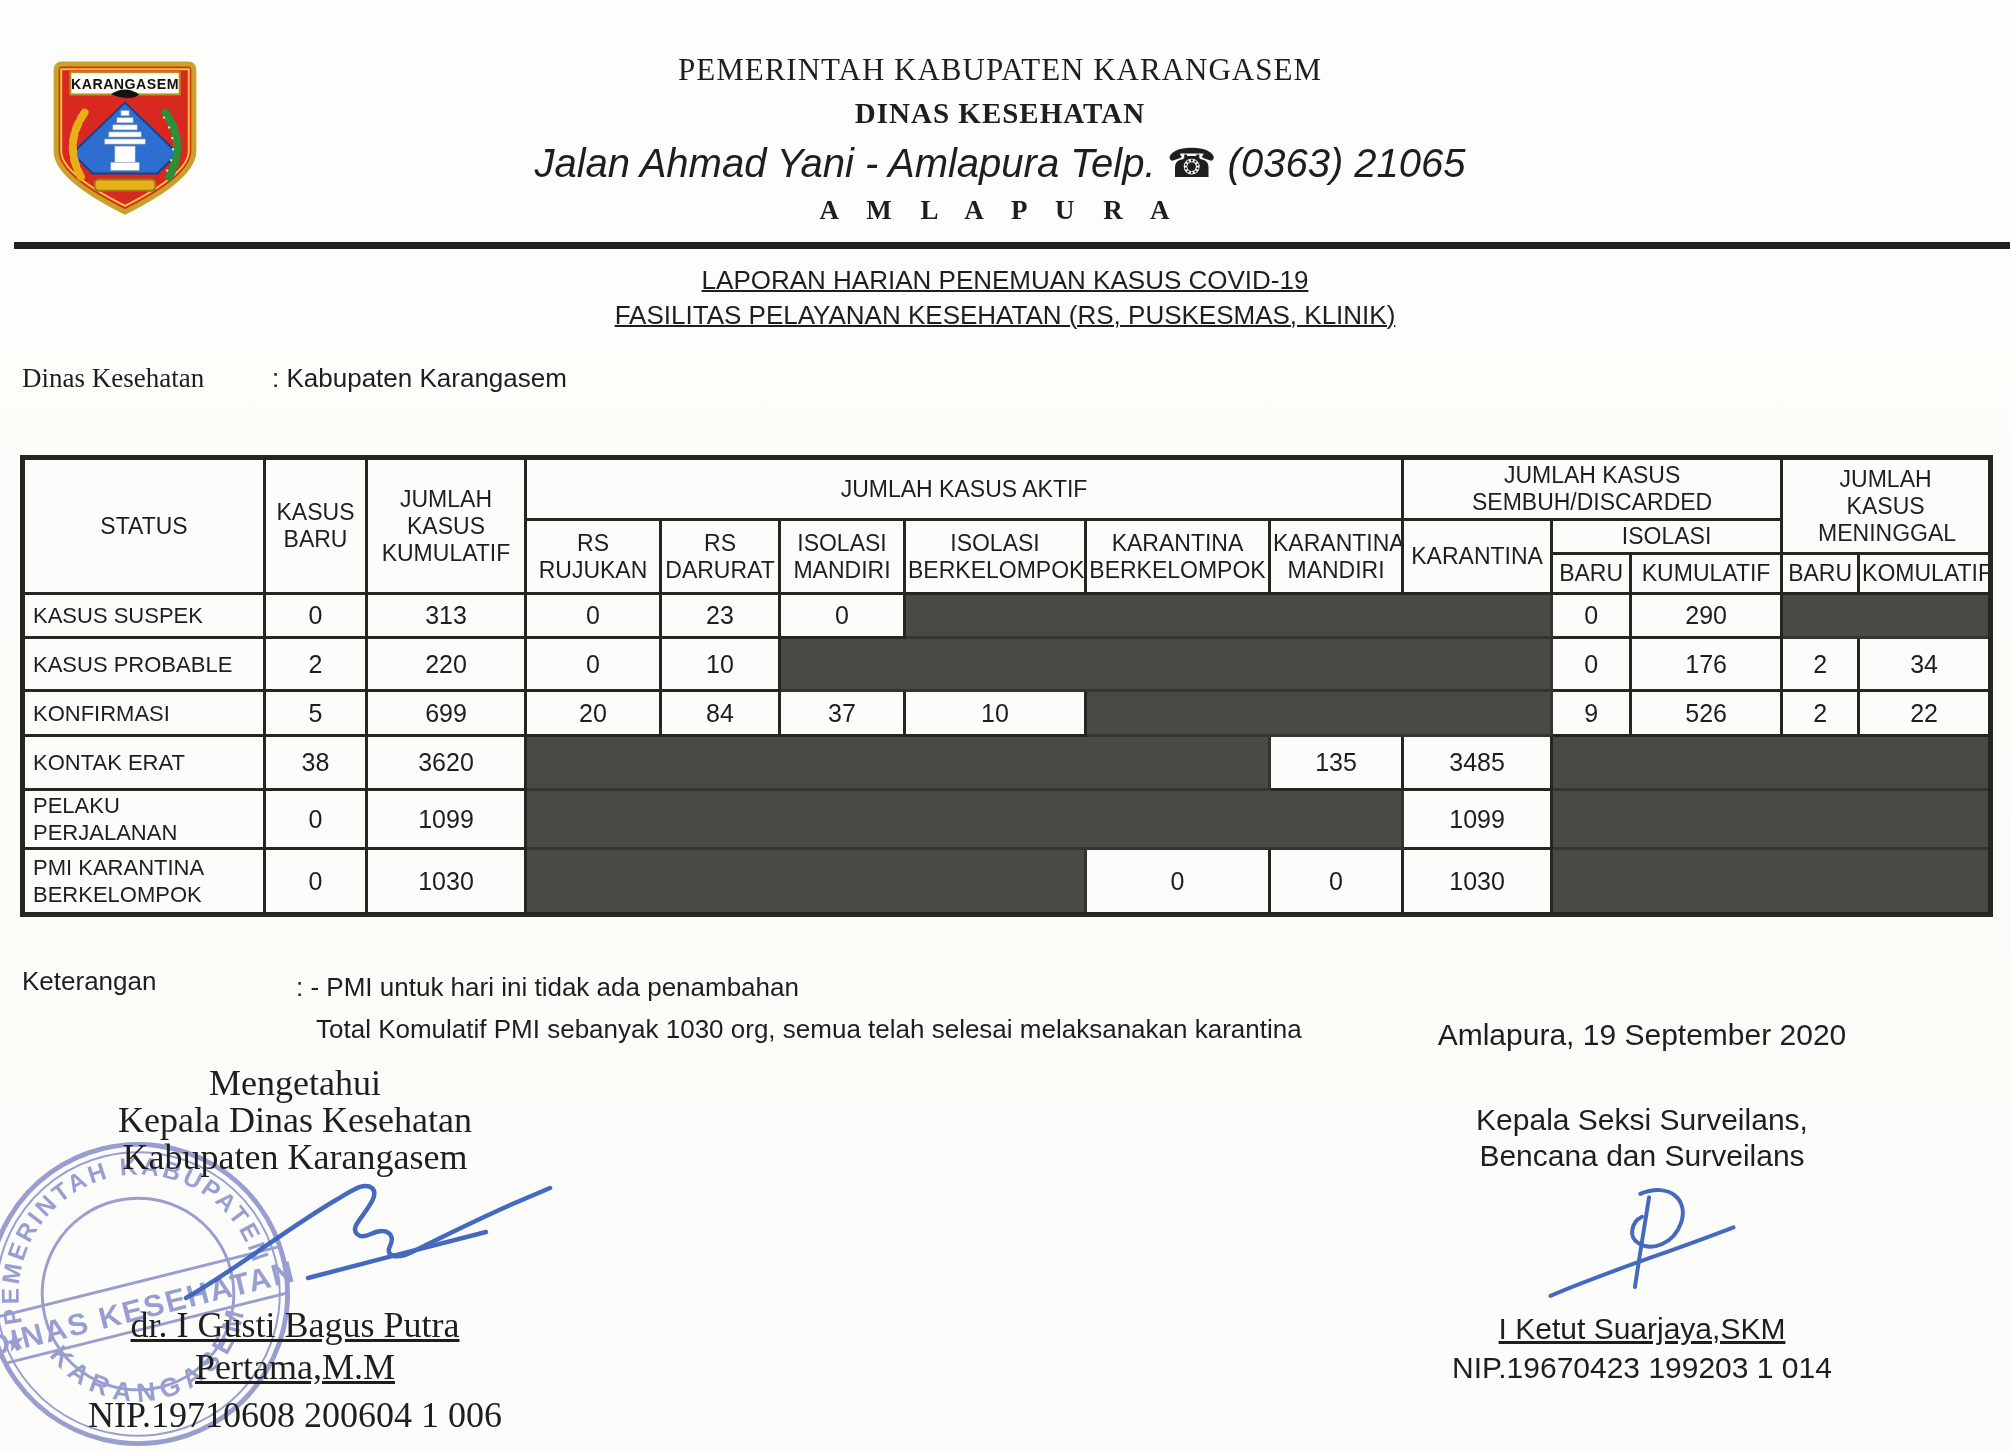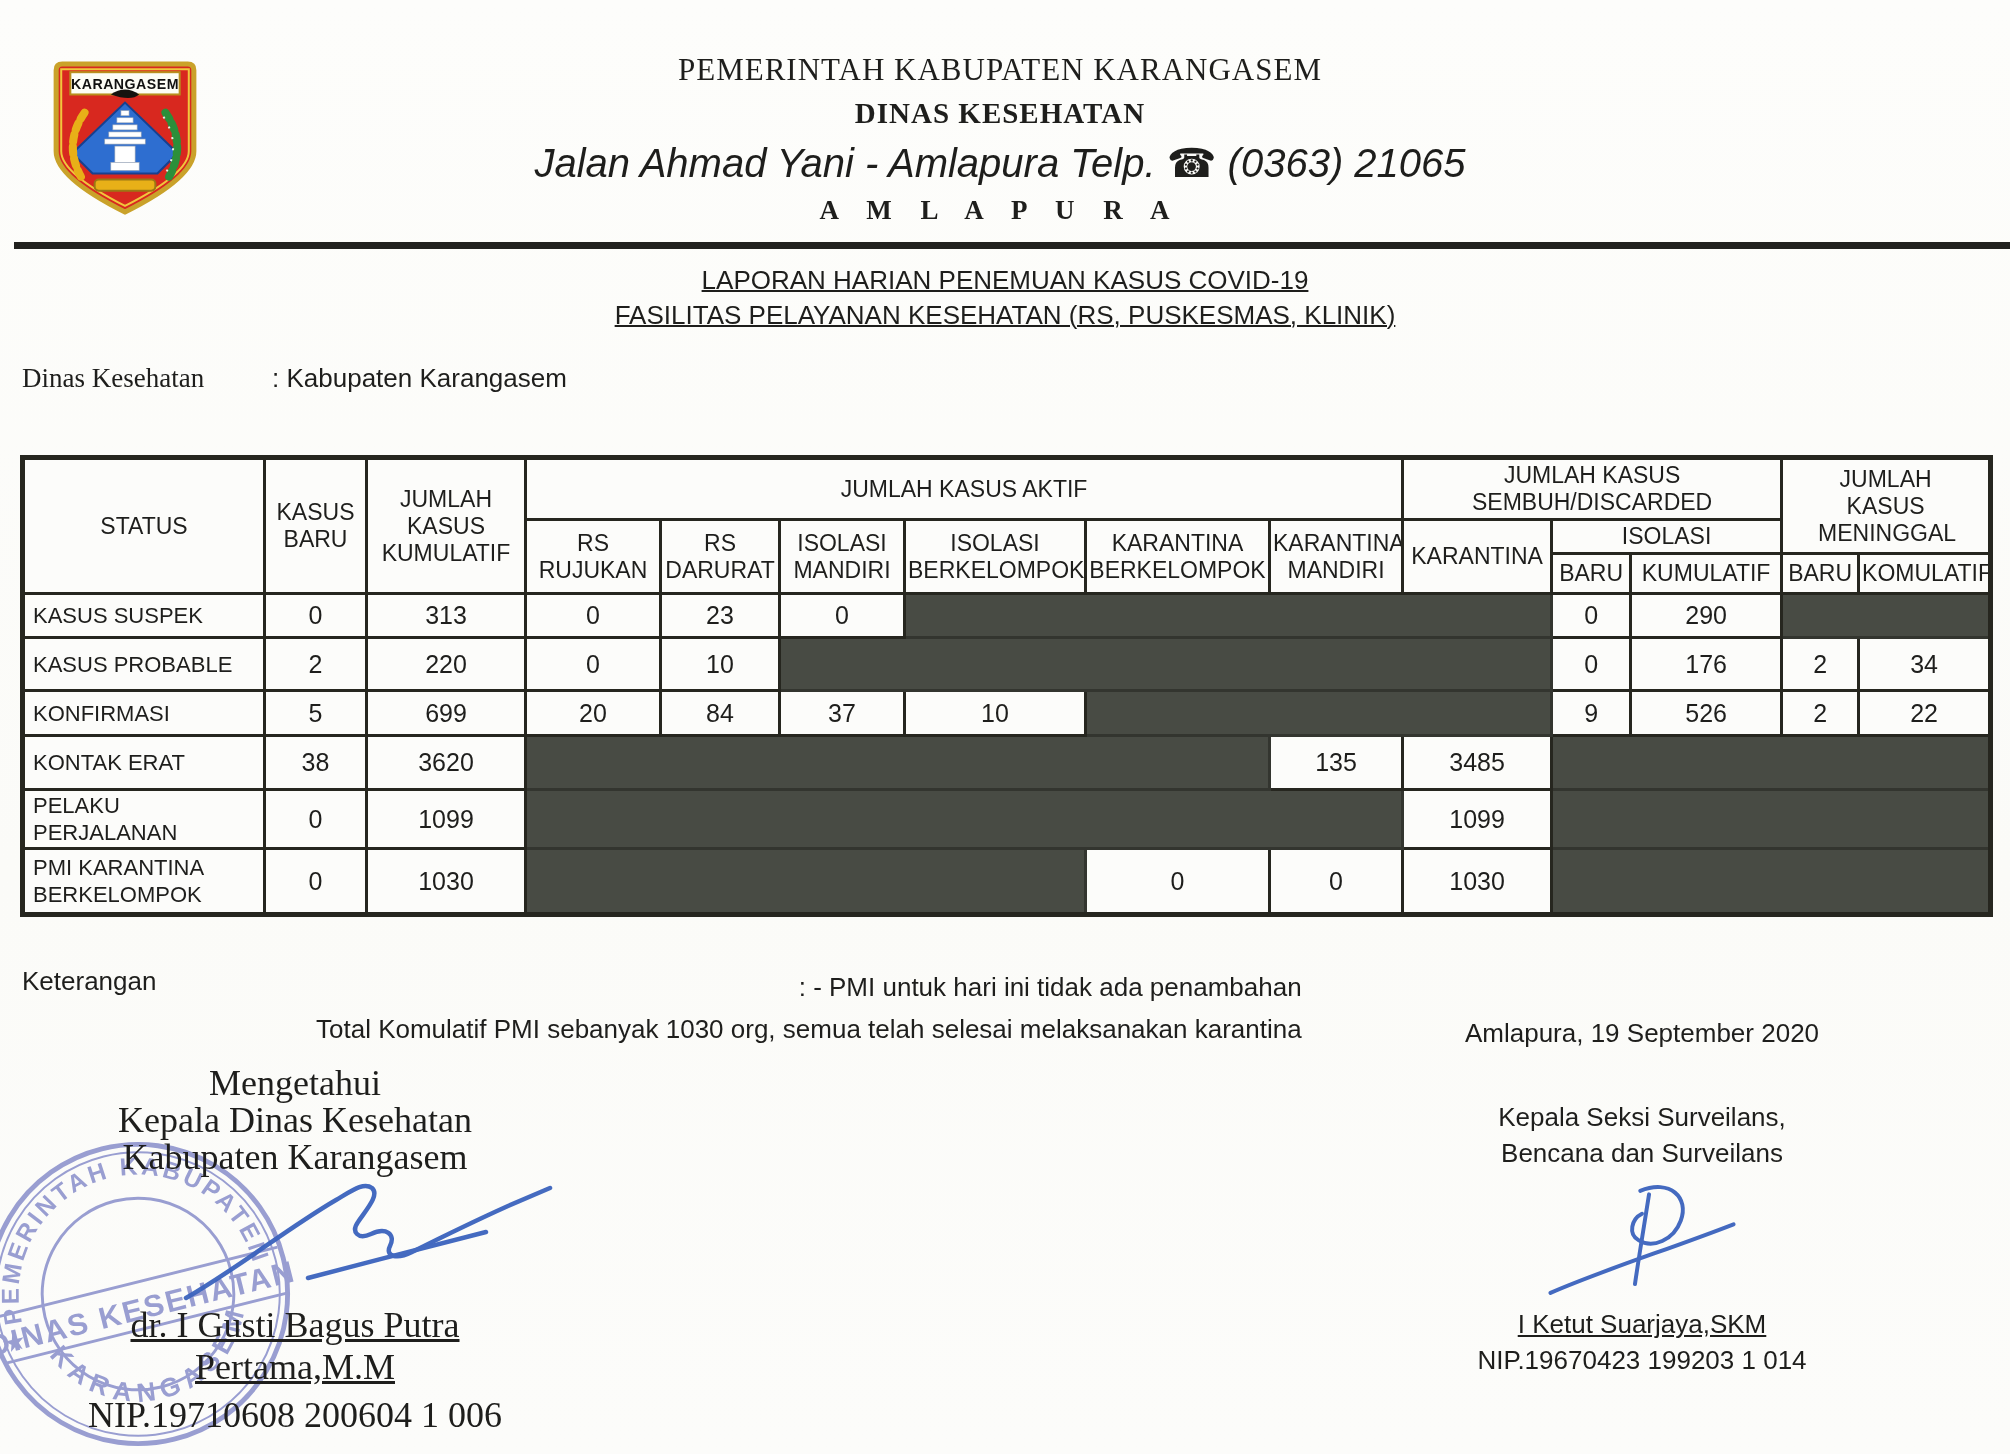--- a/index.html
+++ b/index.html
@@ -44,25 +44,25 @@
   tbody tr:nth-child(3){height:45px;}
   tbody tr:nth-child(4){height:54px;}
   tbody tr:nth-child(5){height:48px;}
   tbody tr:nth-child(6){height:66px;}
   .w-narrow{display:inline-block;width:135px;}
   .w-mid{display:inline-block;width:250px;}
 
   
   .notes{position:absolute;left:22px;top:966px;font-size:26px;display:flex;}
   .notes .nlbl{width:274px;flex:none;}
-  .notes .nbody div{line-height:42px;text-align:right;}
+  .notes .nbody div{line-height:42px;}
   .notes .nbody .l2{padding-left:20px;}
 
   
-  .sigR{position:absolute;left:1437px;top:1018px;width:410px;text-align:center;font-size:26px;}
+  .sigR{position:absolute;left:1437px;top:1018px;width:410px;text-align:center;font-size:30px;}
   .sigR .who{margin-top:50px;line-height:36px;}
   .sigR svg{display:block;margin:4px auto 0 auto;}
   .sigR .name{text-decoration:underline;margin-top:2px;}
   .sigR .nip{margin-top:5px;}
 
   .sigL{position:absolute;left:60px;top:1065px;width:470px;text-align:center;font-size:36px;z-index:2;}
   .sigL .mline{line-height:37px;font-family:"Liberation Serif","DejaVu Serif",serif;}
   .sigL .name{font-family:"Liberation Serif","DejaVu Serif",serif;text-decoration:underline;margin-top:128px;}
   .sigL .nip{font-family:"Liberation Serif","DejaVu Serif",serif;margin-top:6px;}
 

